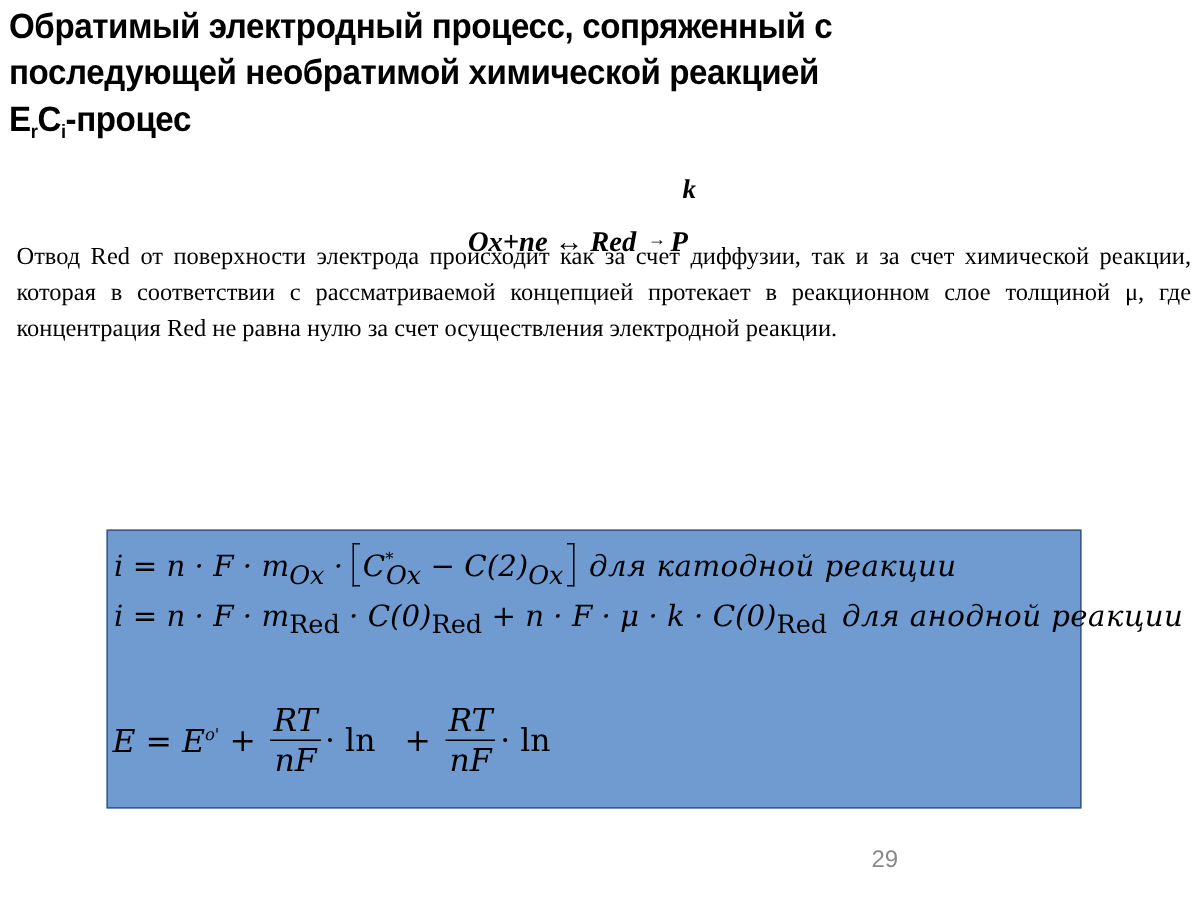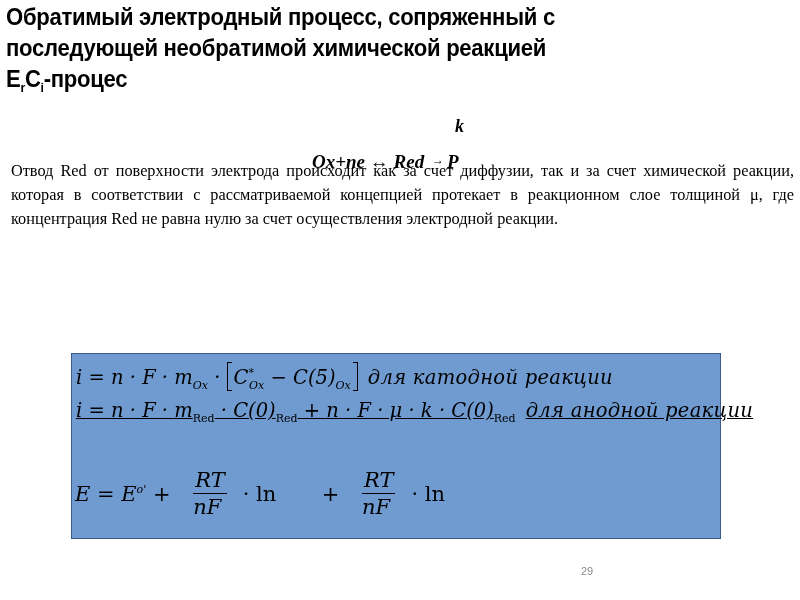--- a/index.html
+++ b/index.html
@@ -9,33 +9,33 @@
   .k-label { position:absolute; left:455px; top:116px; font-weight:bold; font-style:italic; font-size:18px; }
   .scheme { position:absolute; left:312px; top:151px; font-weight:bold; font-size:19px; white-space:nowrap;font-style:italic; }
   .scheme .arr2 { font-size:12px; font-weight:normal; vertical-align:4px; margin:0 3px; }
   .body-text { position:absolute; left:11px; top:159px; width:783px; font-size:16.3px; line-height:24.2px; text-align:justify; }
   .body-text p { margin:0; }
   .body-text sup { font-size:10px; vertical-align:6px; line-height:0; }
   .body-text sub { font-size:11px; vertical-align:-4px; line-height:0; }
   .formula-box { position:absolute; left:71px; top:353px; width:648px; height:184px; background:#6f9bd1; border:1.5px solid #3b5a8a; }
   .f { position:absolute; font-family:"DejaVu Serif", serif; font-style:italic; font-size:19.5px; white-space:nowrap; color:#000; }
   .f .up { font-style:normal; }
-  .f sub { font-size:11px; vertical-align:-5px; line-height:0; }
+  .f sub { font-size:17px; vertical-align:-5px; line-height:0; }
   .f sub.rm { font-style:normal; }
   .f sup { font-size:11px; vertical-align:8px; line-height:0; }
   .f .word { font-family:"DejaVu Serif", serif; font-style:italic; margin-left:10px; letter-spacing:0.3px; }
   .brk-l, .brk-r { display:inline-block; width:4px; height:27px; border:1.4px solid #000; vertical-align:-7px; }
   .brk-l { border-right:none; margin-right:2px; }
   .brk-r { border-left:none; margin-left:2px; }
-  .frac { display:inline-block; text-align:left; vertical-align:middle; margin:0 16px; }
+  .frac { display:inline-block; text-align:center; vertical-align:middle; margin:0 3px; }
   .frac .num { display:block; padding:0 2px; border-bottom:1.3px solid #000; line-height:26px; }
   .frac .den { display:block; line-height:26px; }
   .f-nernst { top:467px; left:75px; font-size:21px; }
   .f-nernst .mid { vertical-align:middle;text-align:right; }
-  .page-num { position:absolute; left:581px; top:565px; font-family:"Liberation Sans", sans-serif; font-size:11px; color:#8a8a8a; }
+  .page-num { position:absolute; left:581px; top:565px; font-family:"Liberation Sans", sans-serif; font-size:16px; color:#8a8a8a; }
 </style>
 </head>
 <body>
 
 <div class="title">
   <div>Обратимый электродный процесс, сопряженный с</div>
   <div>последующей необратимой химической реакцией</div>
   <div><span>E</span><sub>r</sub><span>C</span><sub>i</sub><span>-процес</span></div>
 </div>
 
@@ -48,24 +48,24 @@
 <div class="scheme">
   <span>Ox+ne</span>
   <span>↔</span>
   <span>Red</span>
   <span class="arr2">→</span><span>P</span>
 </div>
 
 <div class="formula-box"></div>
 
 <div class="f" style="left:76px; top:362px;">
-  <span>i = n · F · m</span><sub>Ox</sub><span> · </span><span class="brk-l"></span><span>C</span><sup>*</sup><sub style="margin-left:-5px">Ox</sub><span> − C(5)</span><sub>Ox</sub><span class="brk-r"></span><span class="word">для катодной реакции</span>
+  <span>i = n · F · m</span><sub>Ox</sub><span> · </span><span class="brk-l"></span><span>C</span><sup>*</sup><sub style="margin-left:-5px">Ox</sub><span> − C(2)</span><sub>Ox</sub><span class="brk-r"></span><span class="word">для катодной реакции</span>
 </div>
 
-<div class="f" style="left:76px; top:399px;text-decoration:underline;">
+<div class="f" style="left:76px; top:399px;">
   <span>i = n · F · m</span><sub class="rm">Red</sub><span> · C(0)</span><sub class="rm">Red</sub><span> + n · F · μ · k · C(0)</span><sub class="rm">Red</sub><span class="word">для анодной реакции</span>
 </div>
 
 <div class="f f-nernst">
   <span class="mid"><span>E = E</span><sup>o'</sup></span>
   <span class="mid up">+</span>
   <span class="frac"><span class="num">RT</span><span class="den">nF</span></span><span class="mid up">· ln</span>
   <span class="frac"></span>
   <span class="mid up">+</span>
   <span class="frac"><span class="num">RT</span><span class="den">nF</span></span><span class="mid up">· ln</span>

